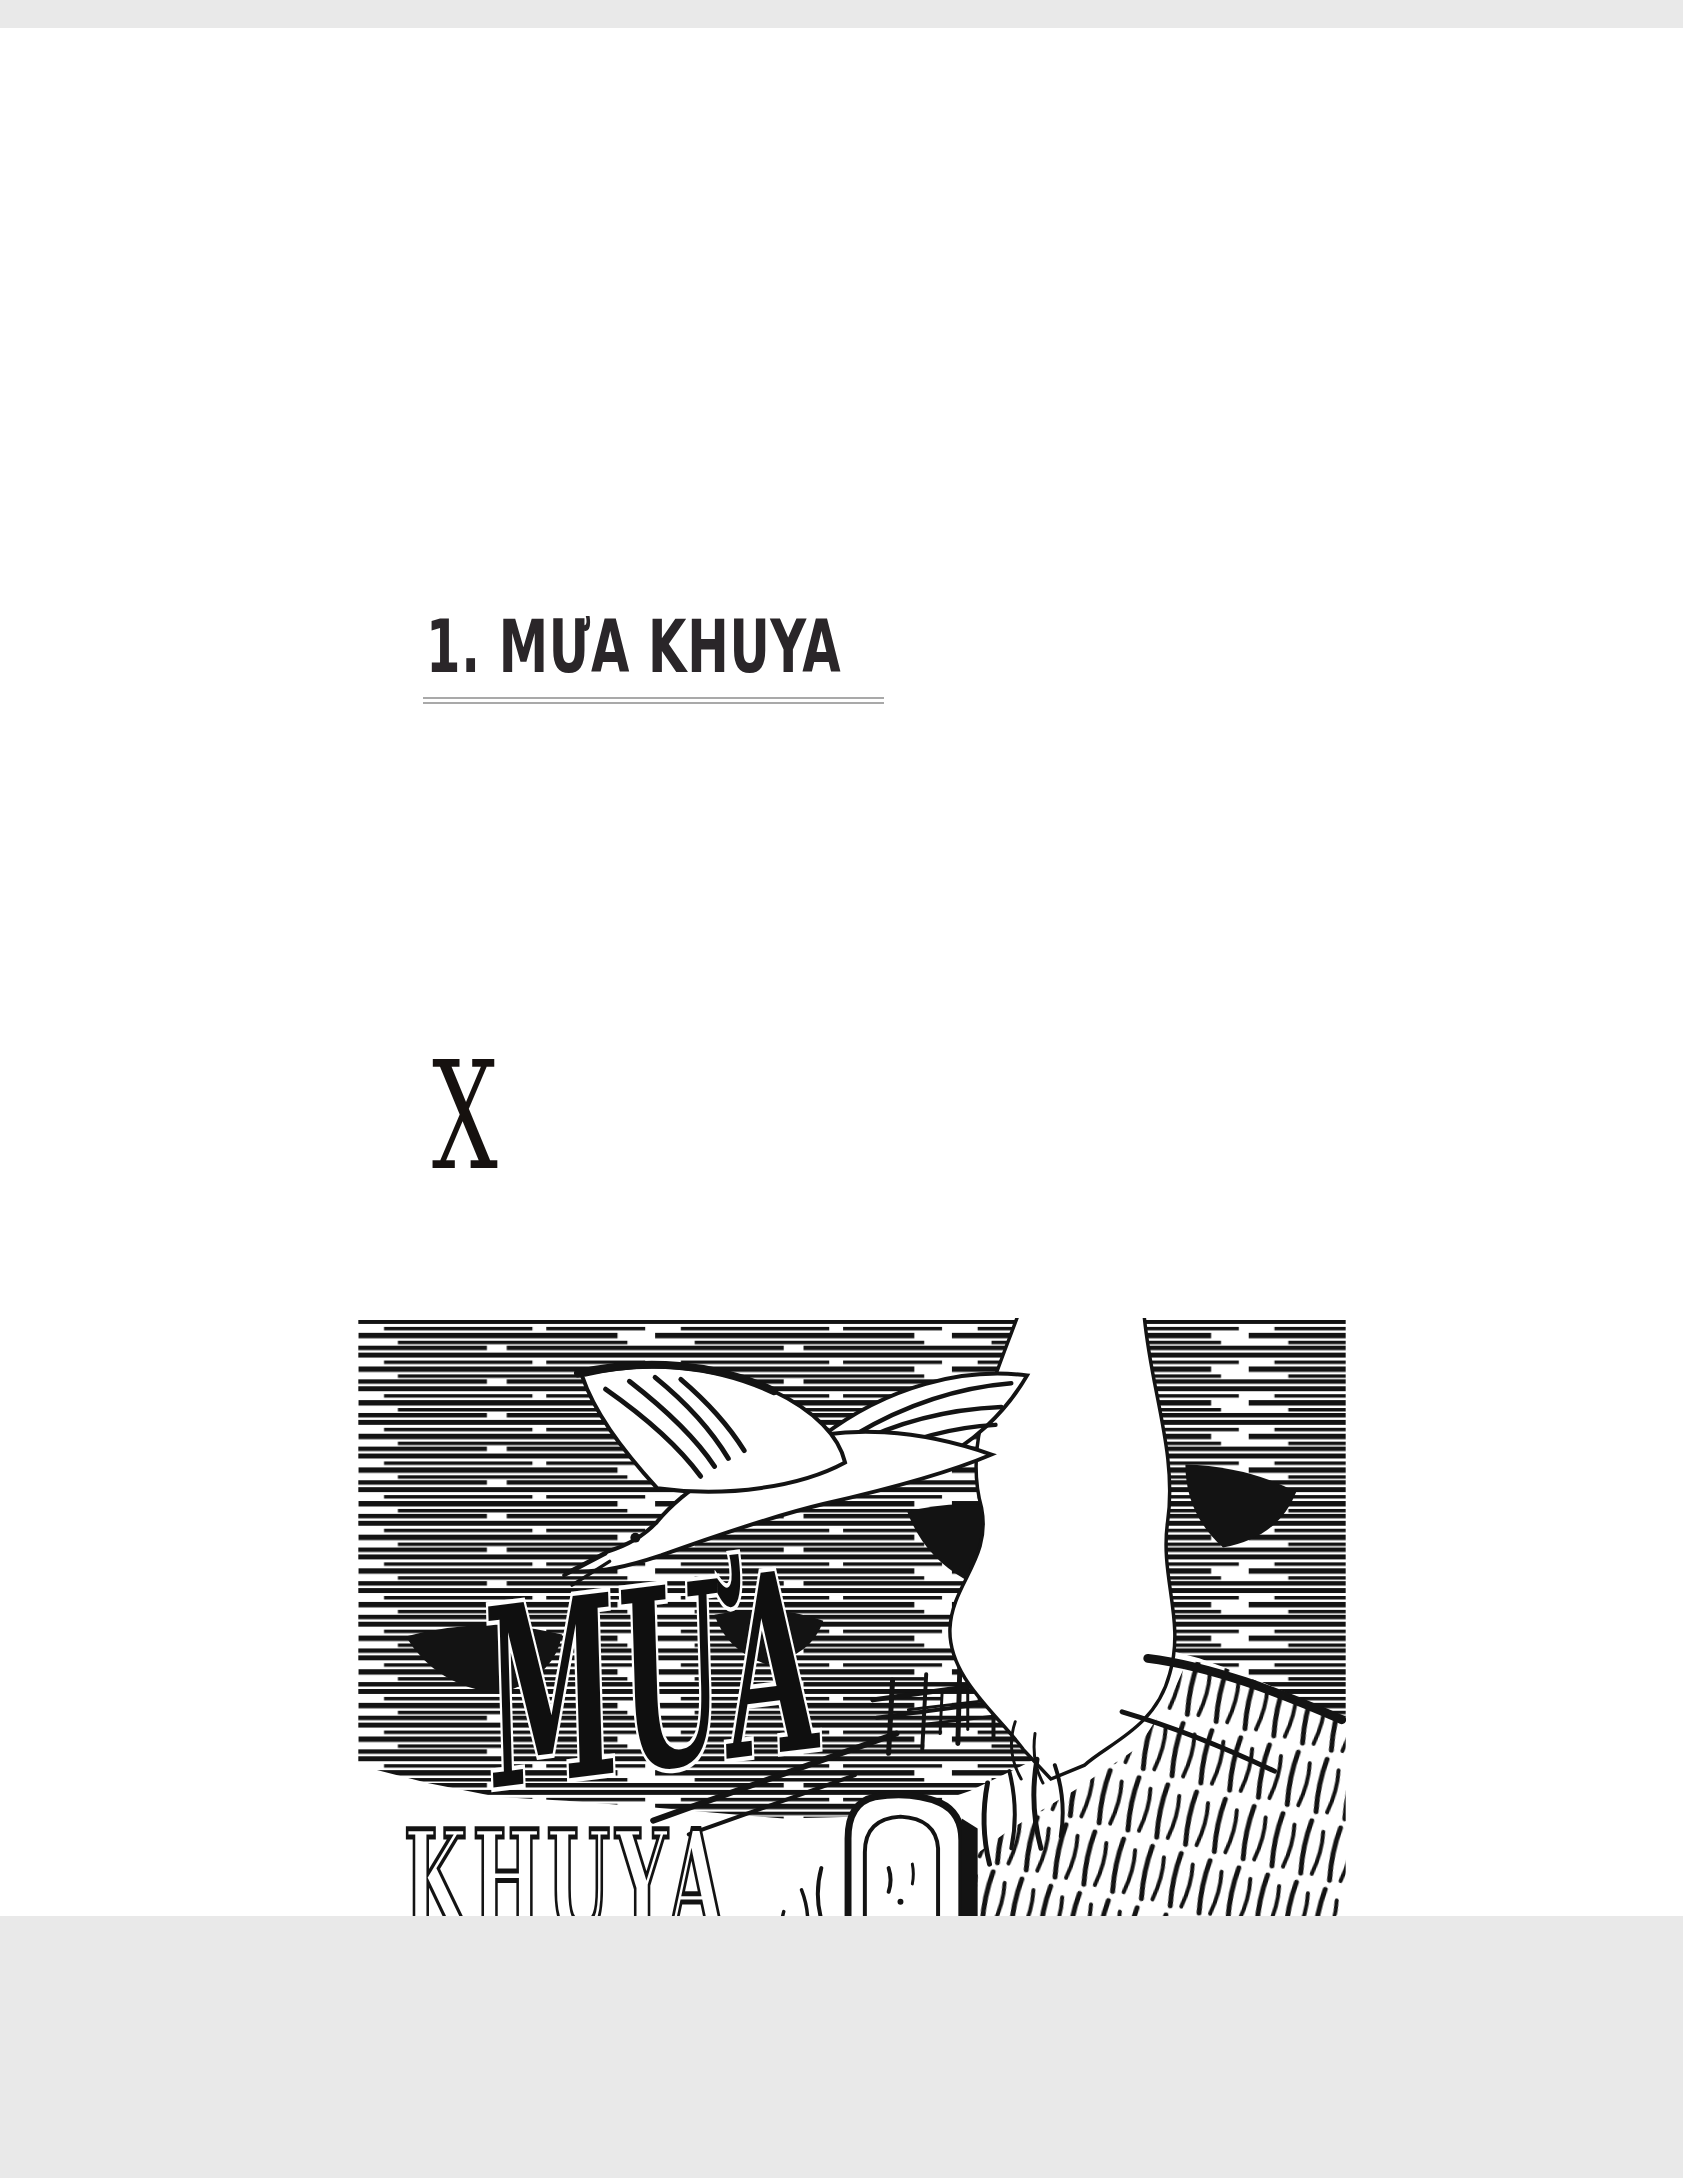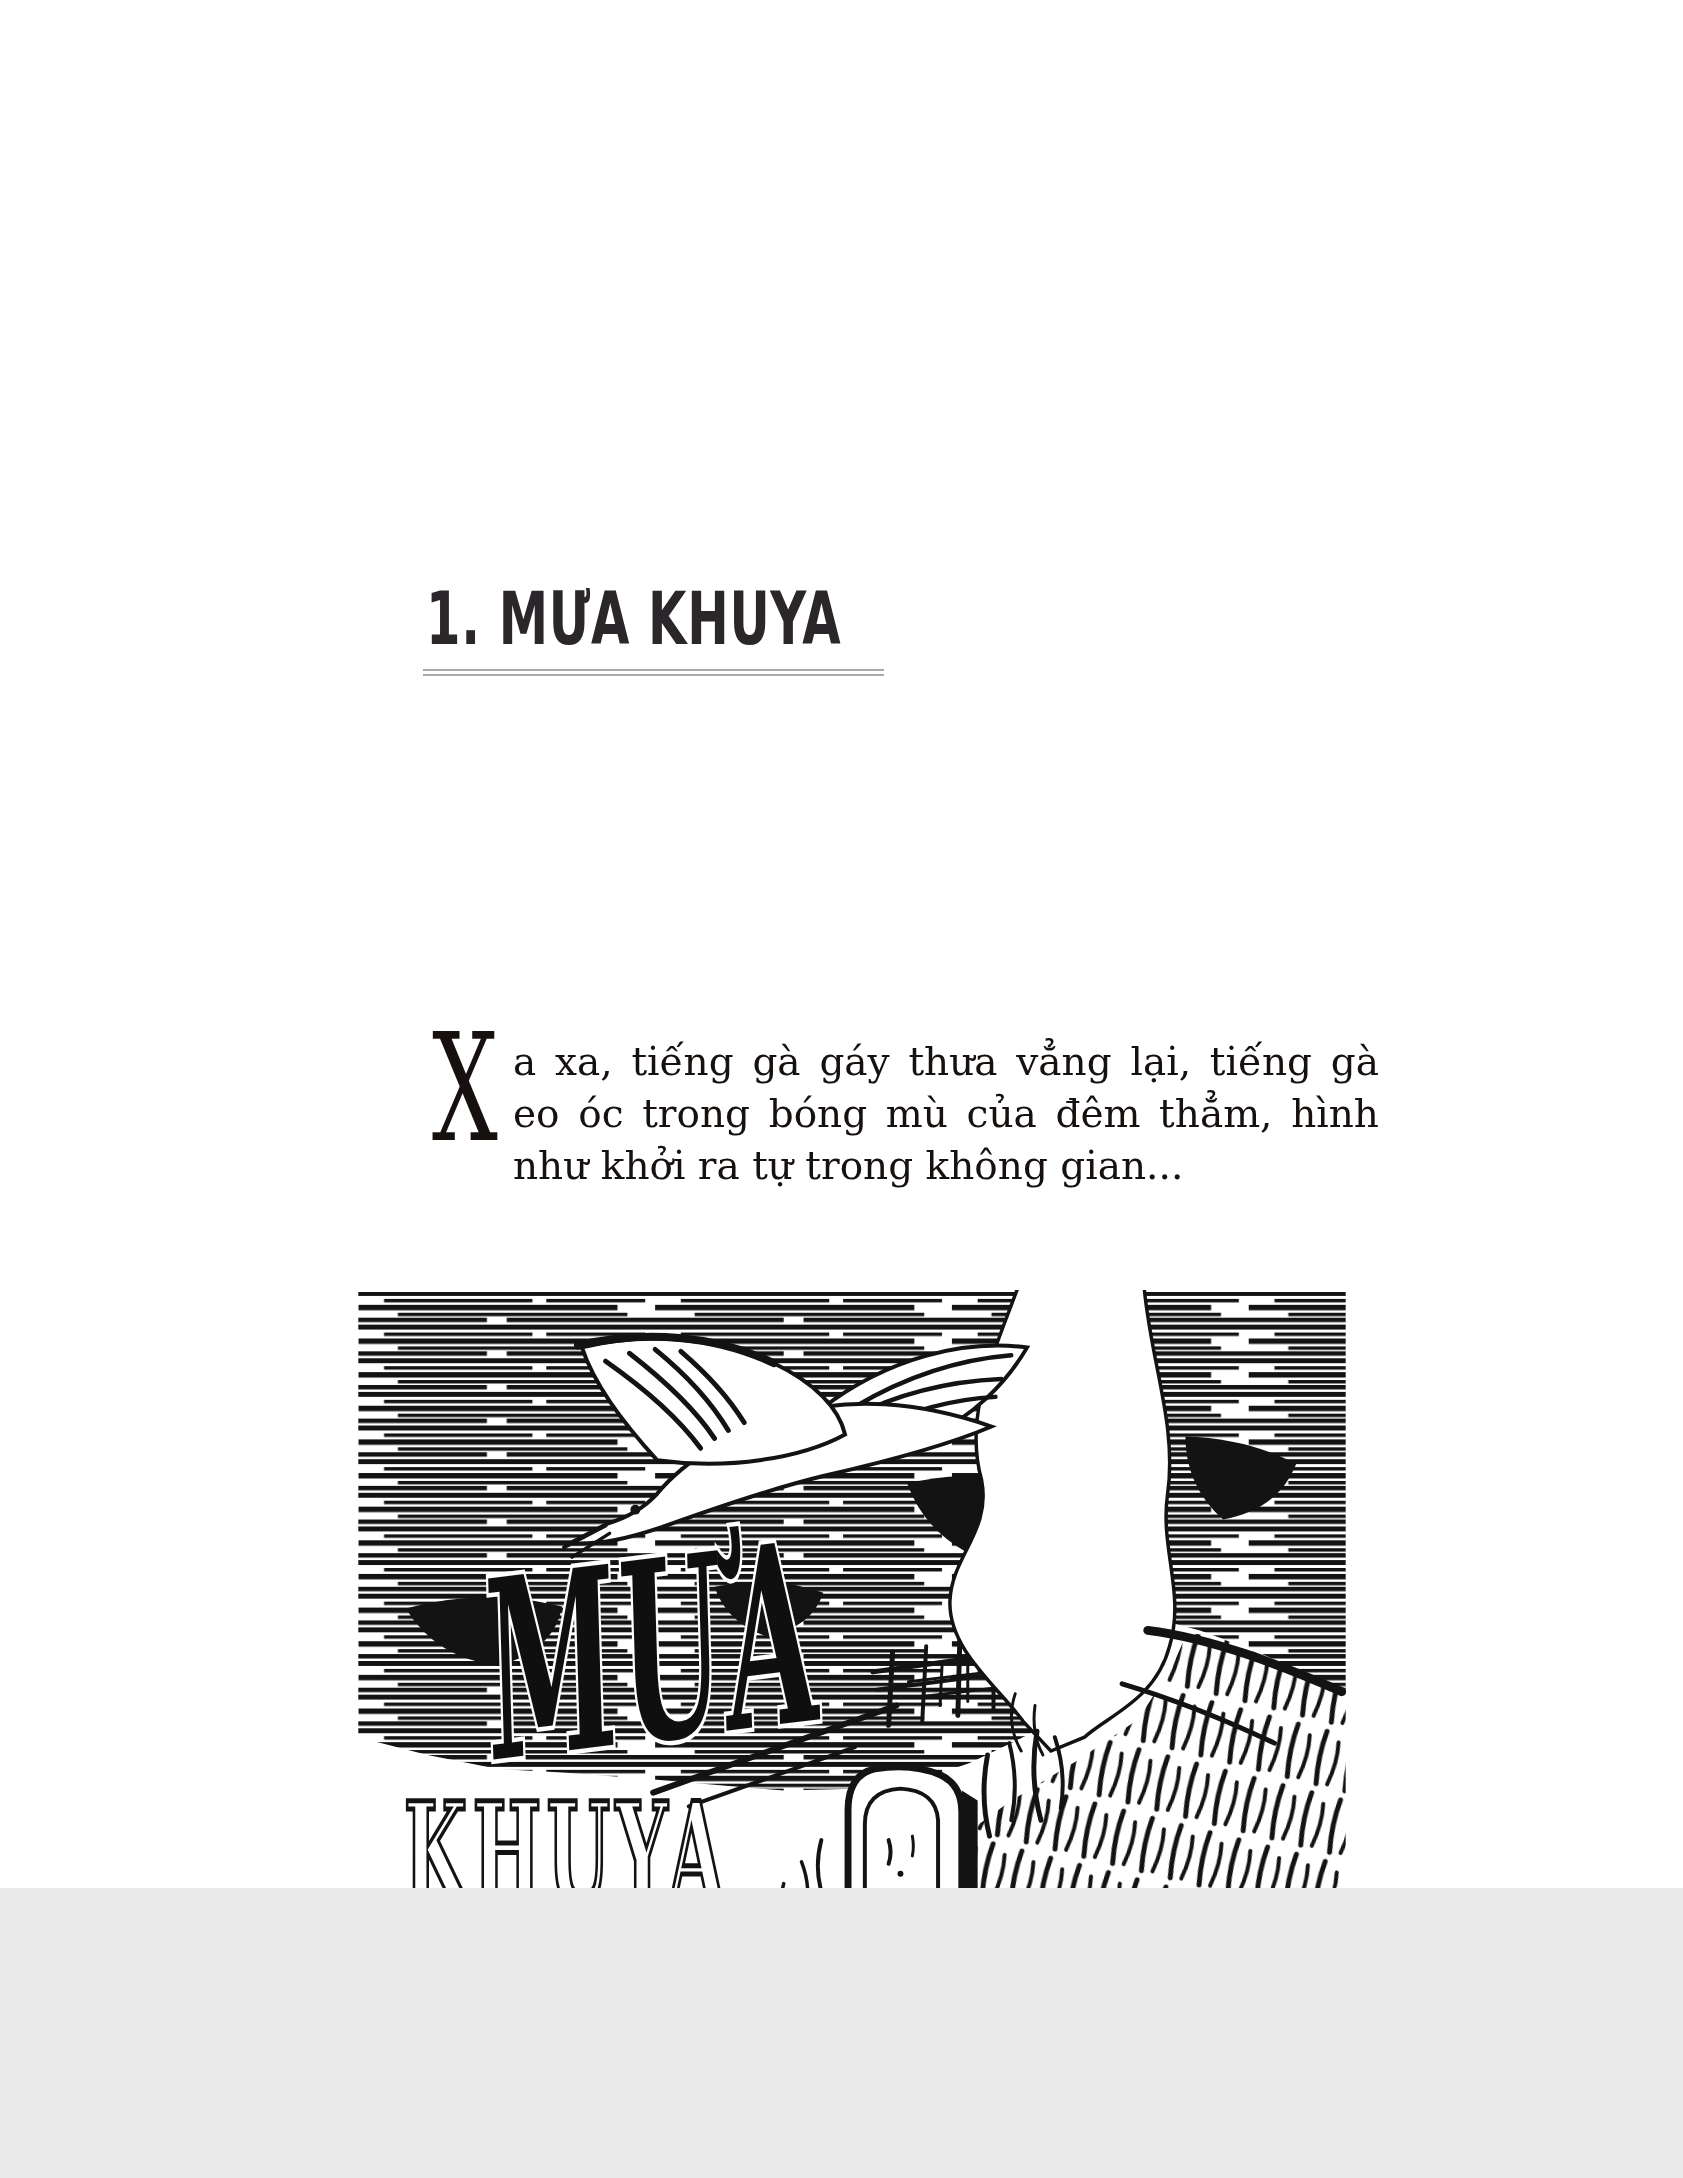--- a/index.html
+++ b/index.html
@@ -2,20 +2,21 @@
 <html><head>
 <meta charset="utf-8">
 <style>
   html,body{margin:0;padding:0;background:#e9e9e9;}
   .page{
     position:relative;
     width:1683px;height:1888px;
     background:#ffffff;
     overflow:hidden;
     font-family:"DejaVu Serif","Liberation Serif",serif;
+    margin-top:28px;
   }
   .chapter-heading{
     position:absolute;
     left:426px;top:582px;
     margin:0;
     font-family:"DejaVu Sans","Liberation Sans",sans-serif;
     font-weight:bold;
     font-size:73px;
     line-height:73px;
     letter-spacing:1px;
@@ -76,21 +77,21 @@
   }
 </style>
 </head>
 <body>
 
 <div class="page">
 
   <h1 class="chapter-heading">1. MƯA KHUYA</h1>
   <div class="heading-rule"></div>
 
-  <p class="body-text"><span class="dropcap">X</span><span>a xa, tiếng gà gáy thưa vẳng lại, tiếng gà eo óc trong bóng mù của đêm thẳm, hình như khởi ra tự trong không gian...</span></p>
+  <p class="body-text"><span class="dropcap">X</span></p>
 
   <figure class="illustration">
     <svg viewBox="0 0 998 657" xmlns="http://www.w3.org/2000/svg">
       <title>Woodcut night scene: a white crane flying across a dark hatched sky, a column of smoke rising beside a gravestone among grass</title>
       <defs>
         <pattern id="hatchP" width="300" height="34" patternUnits="userSpaceOnUse">
           <rect x="0" y="0" width="300" height="34" fill="#ffffff"></rect>
           <rect x="0" y="1" width="300" height="5" fill="#131313"></rect>
           <rect x="26" y="9" width="150" height="3.5" fill="#131313"></rect>
           <rect x="190" y="9" width="100" height="3.5" fill="#131313"></rect>

